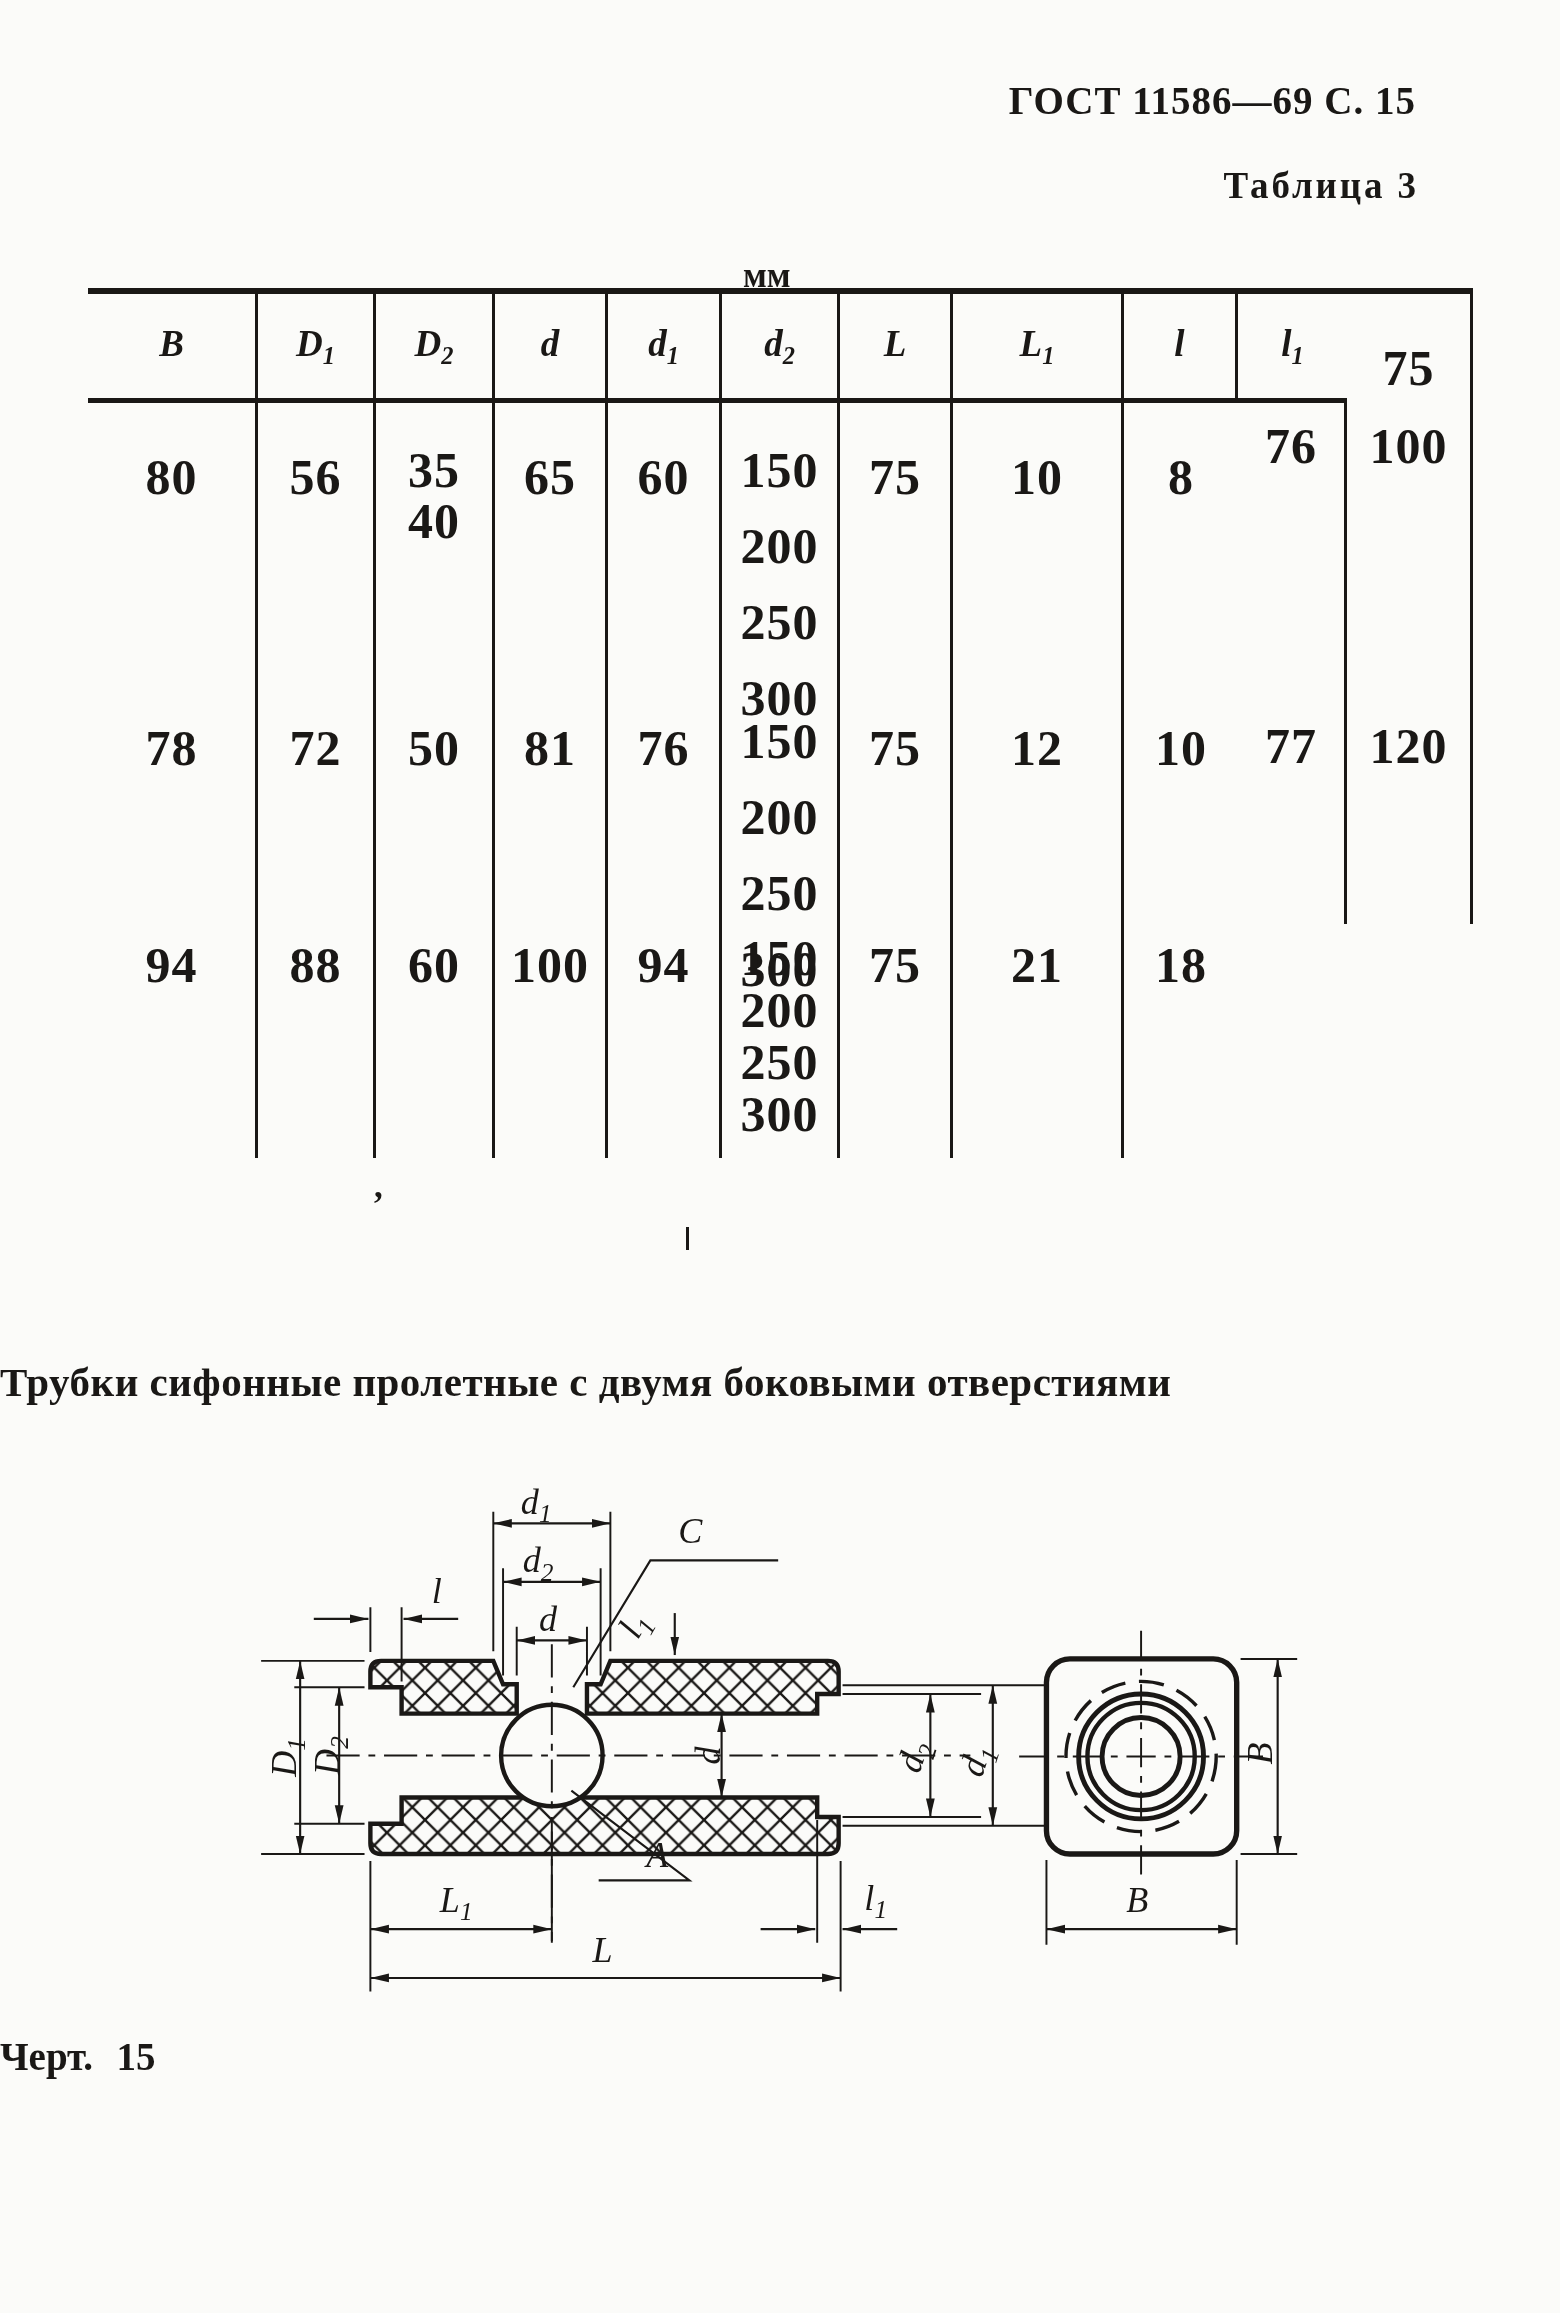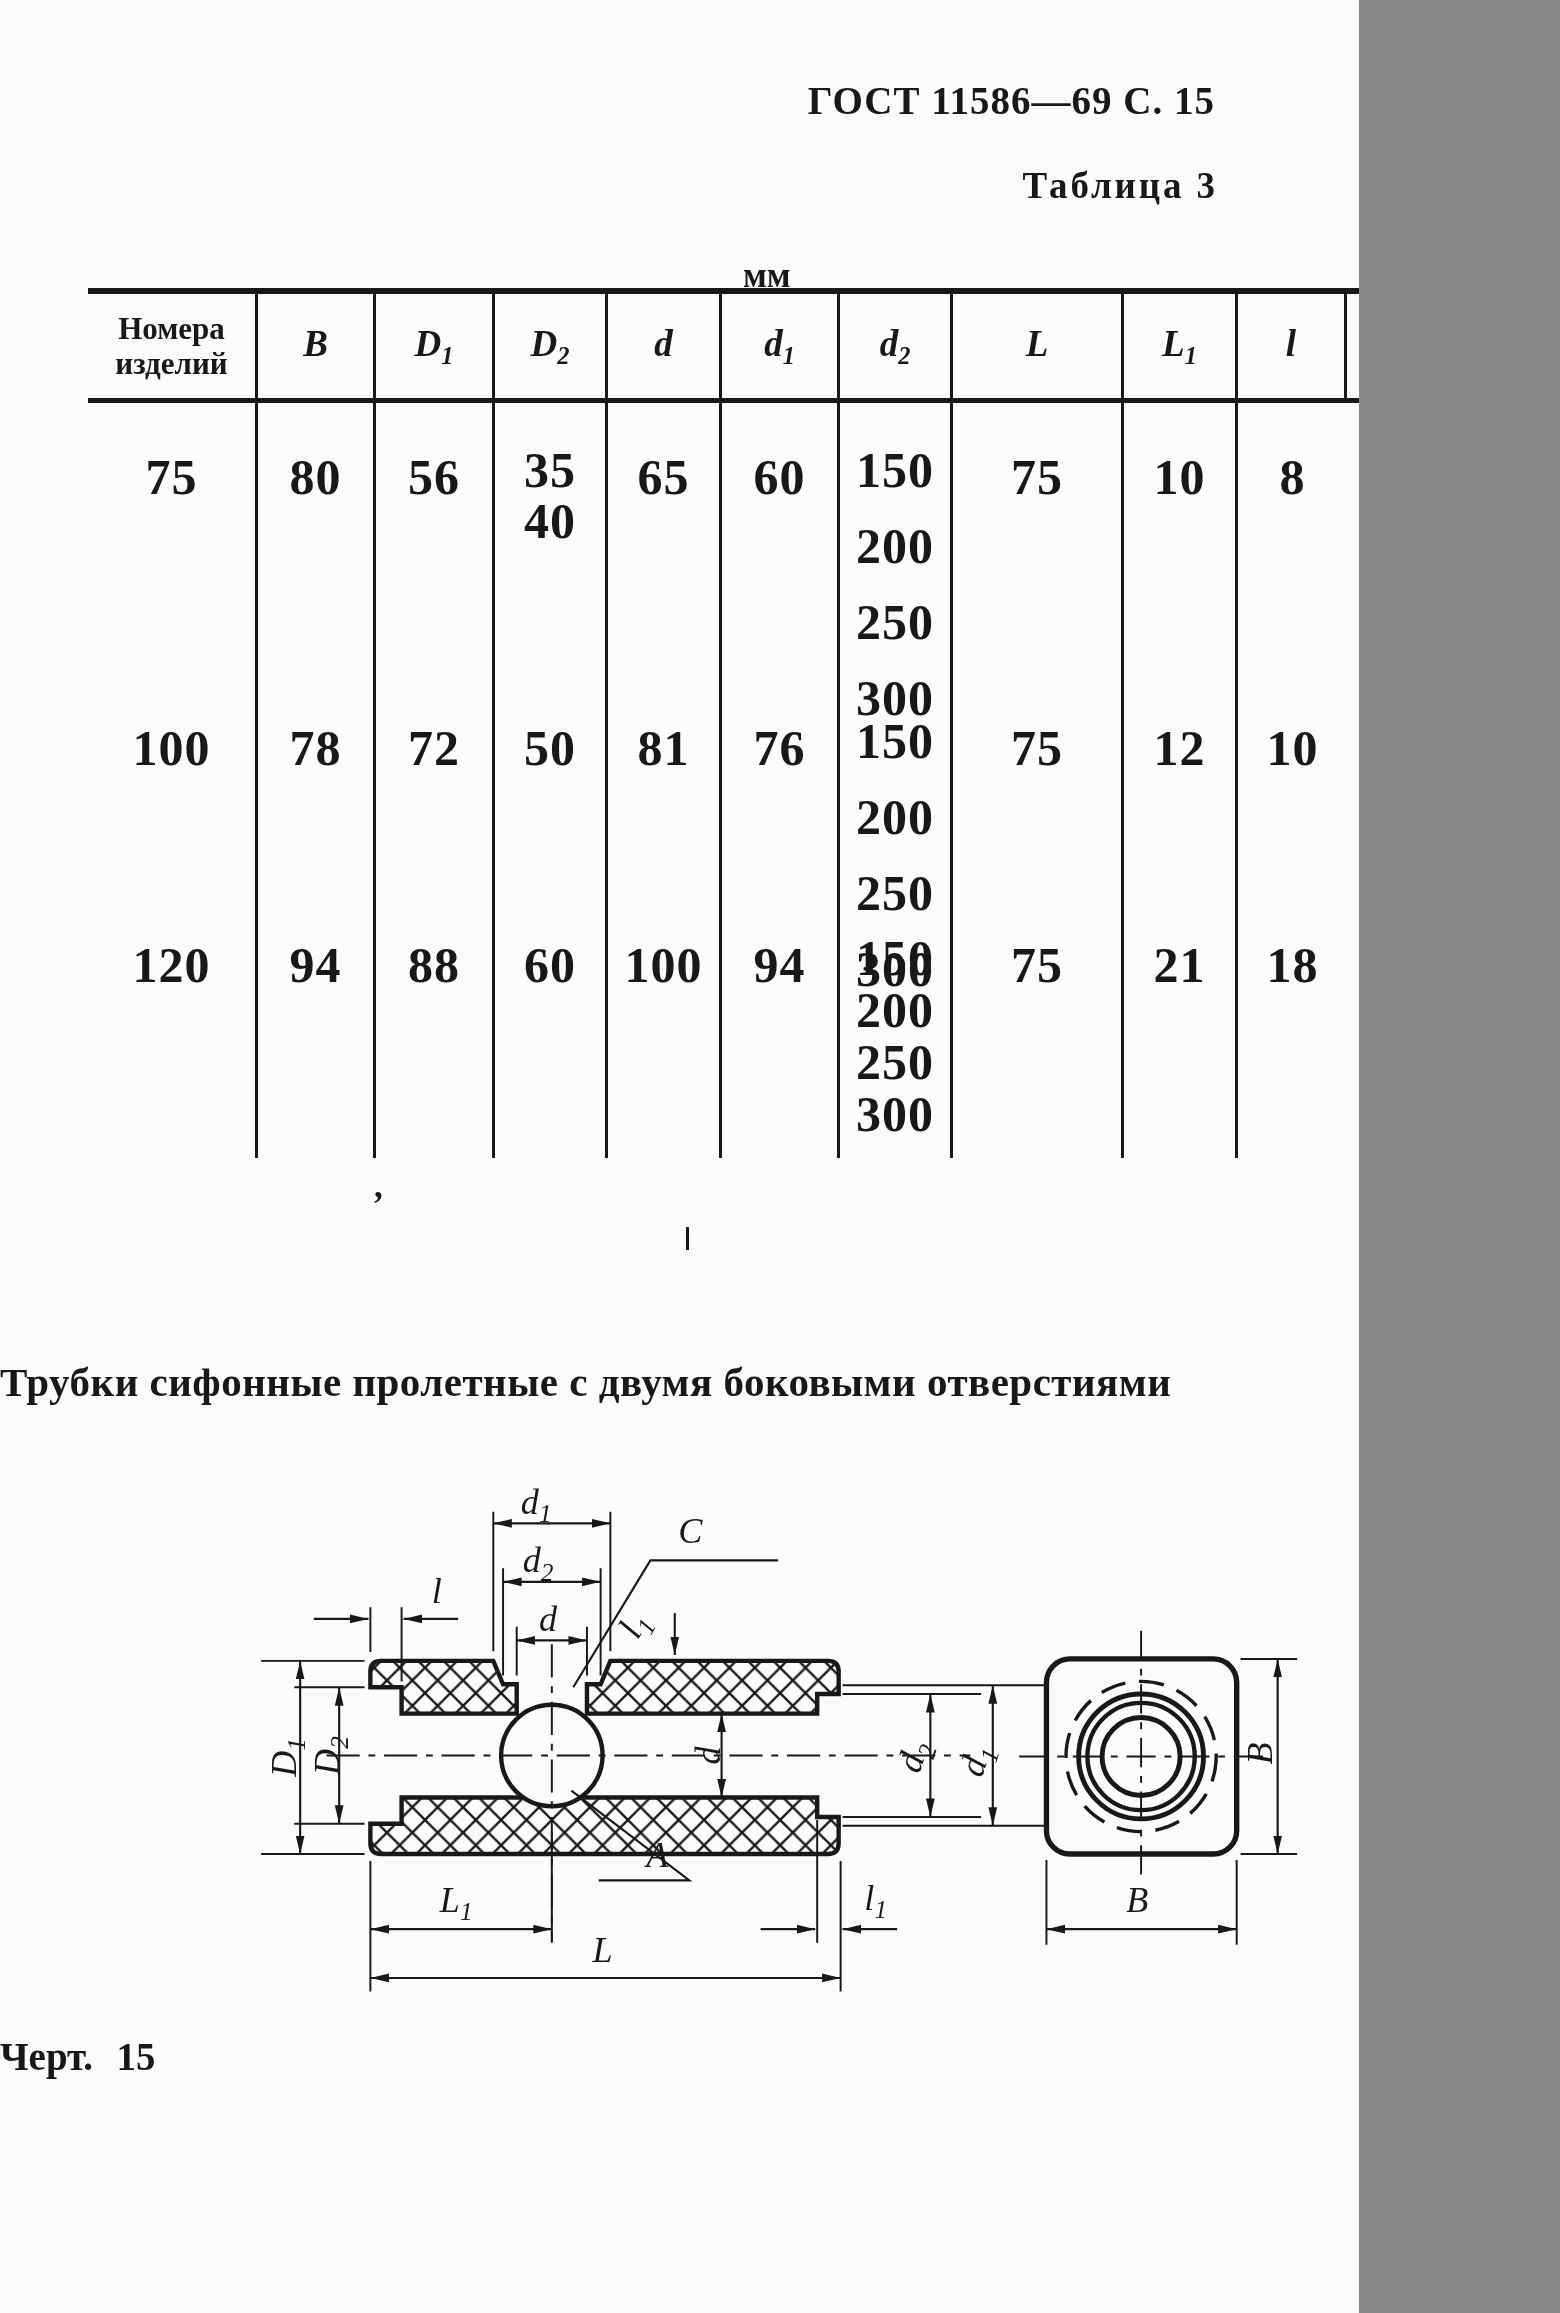--- a/index.html
+++ b/index.html
@@ -1,17 +1,17 @@
 <!DOCTYPE html>
 <html><head>
 <meta charset="utf-8">
 <style>
   :root{ --ink:#1a1816; --paper:#fbfbf9; }
   html,body{margin:0;padding:0;background:#888;}
-  .page{position:relative;width:1359px;height:2313px;background:var(--paper);
+  .page{position:relative;width:1560px;height:2313px;background:var(--paper);
         font-family:"Liberation Serif", serif;color:var(--ink);overflow:hidden;}
 
   .hdr{position:absolute;top:78px;right:144px;font-size:39px;font-weight:bold;letter-spacing:1px;}
   .tcap{position:absolute;top:164px;right:141px;font-size:37px;font-weight:bold;letter-spacing:2.9px;}
   .units{position:absolute;top:256px;left:743px;font-size:35px;font-weight:bold;}
 
   .tbl{position:absolute;left:88px;top:288px;width:1385px;display:grid;
        grid-template-columns:170px 118px 119px 113px 114px 118px 113px 171px 114px 109px 126px;
        grid-template-rows:109px 302px 219px 234px;border-top:6.8px solid var(--ink);}
   .sep{border-right:3.4px solid var(--ink);}
@@ -42,24 +42,20 @@
 <body>
 
 <div class="page">
 
   <div class="hdr">ГОСТ 11586—69 С. 15</div>
   <div class="tcap">Таблица 3</div>
   <div class="units">мм</div>
 
   <div class="tbl">
 
-    <div class="hc sep">
-      <span class="two">Номера</span>
-      <span class="two">изделий</span>
-    </div>
     <div class="hc sep">
         <i class="hl"><span>B</span><sub></sub></i>
       </div>
     <div class="hc sep">
         <i class="hl"><span>D</span><sub>1</sub></i>
       </div>
     <div class="hc sep">
         <i class="hl"><span>D</span><sub>2</sub></i>
       </div>
     <div class="hc sep">

